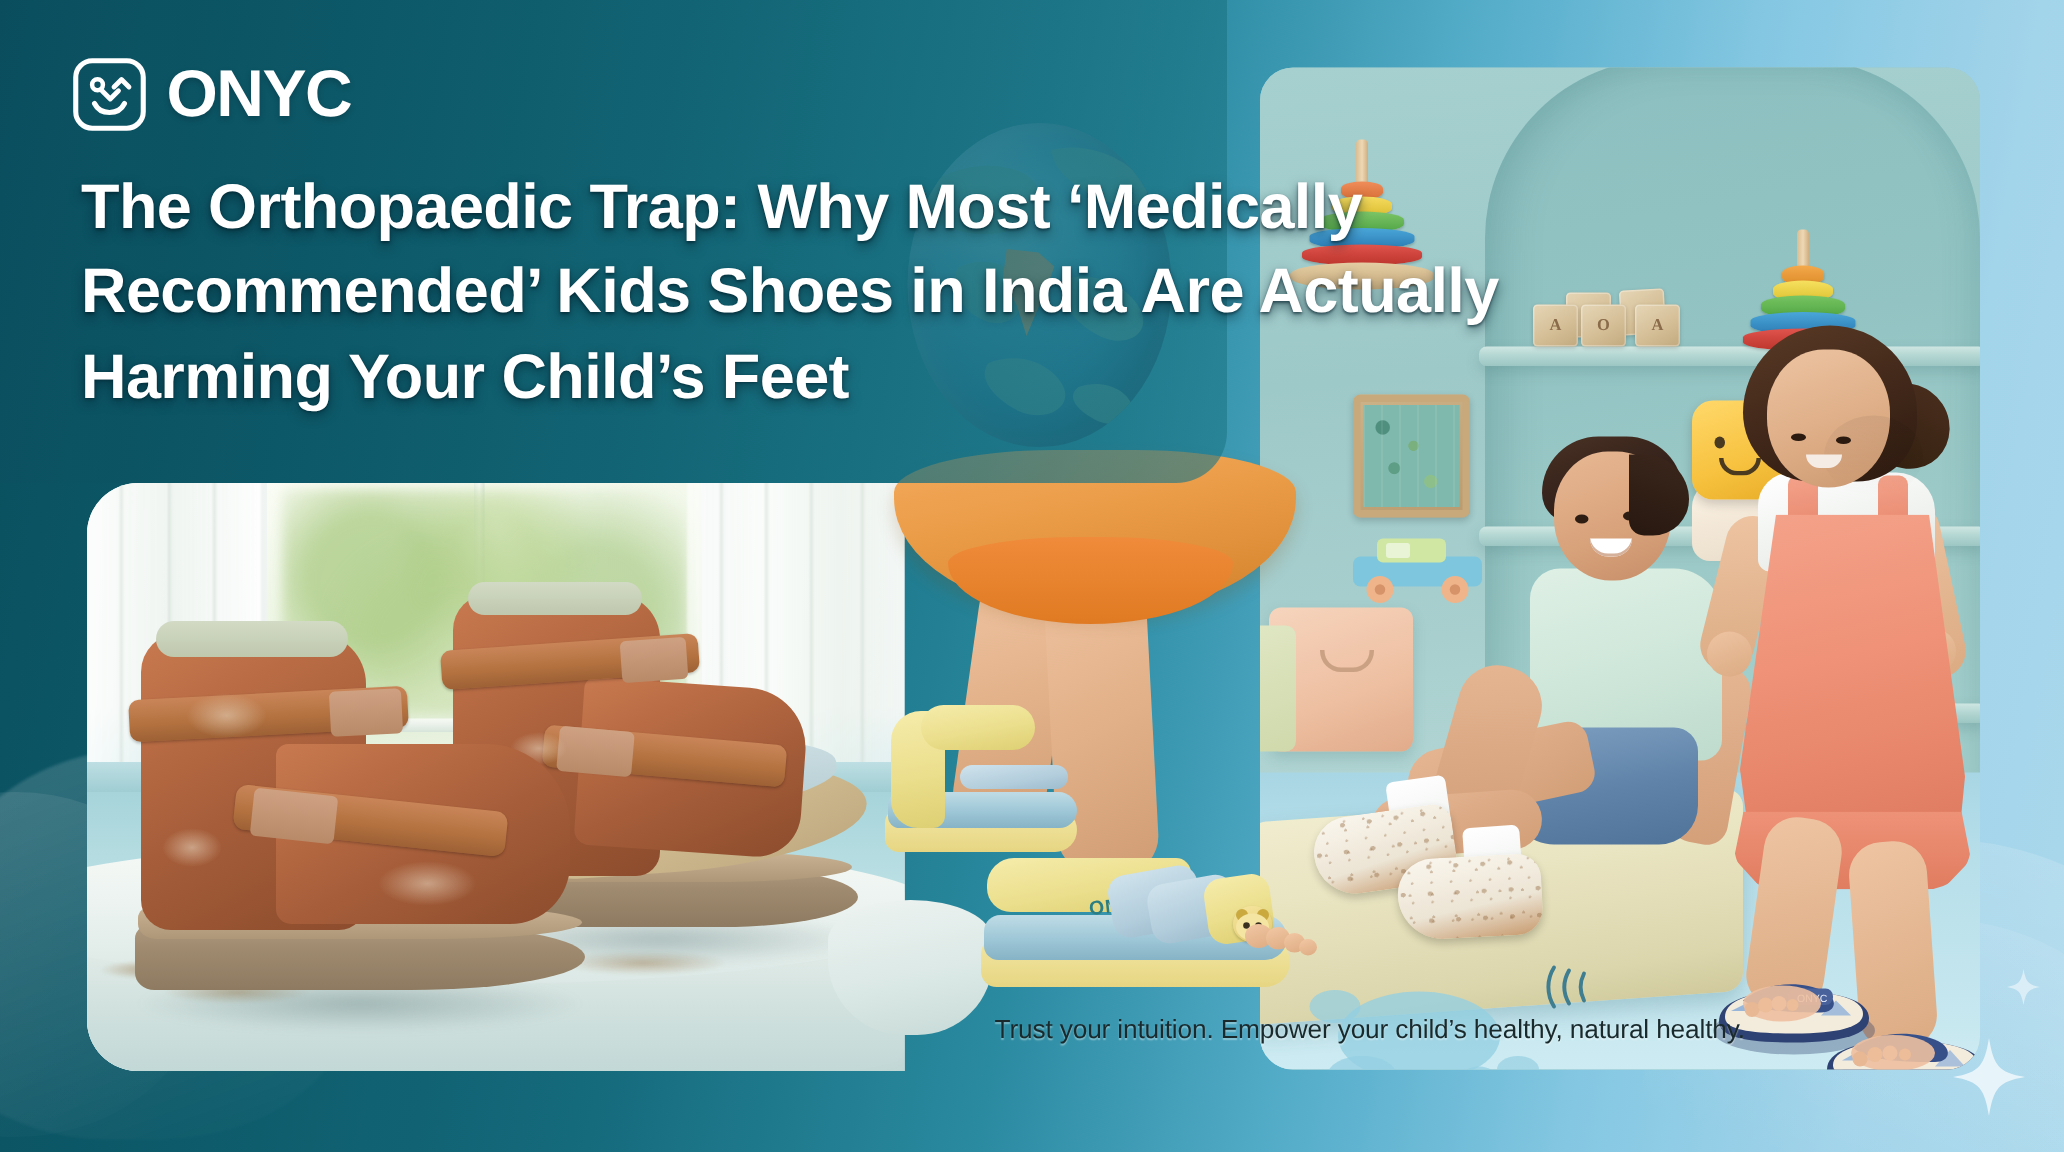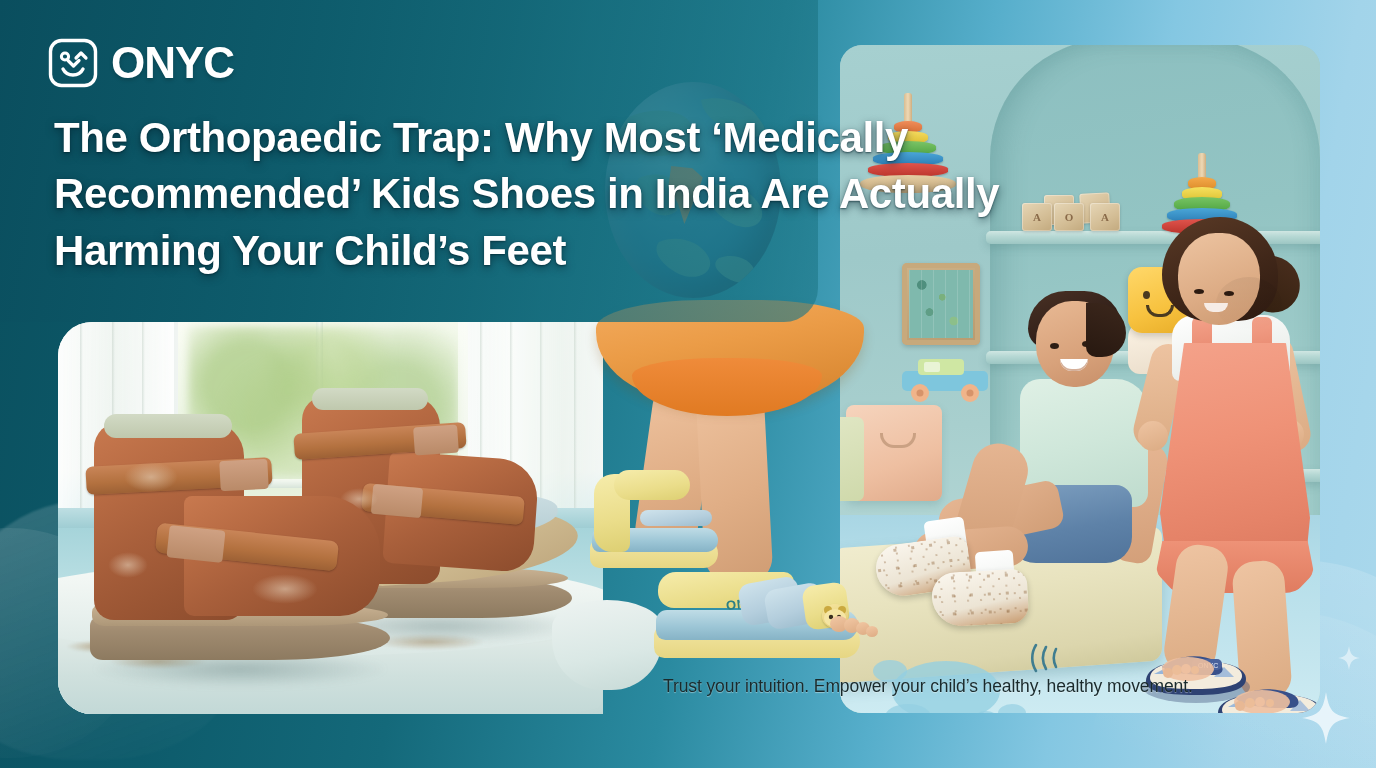--- a/index.html
+++ b/index.html
@@ -704,13 +704,13 @@
         <path d="M20 22.5 L25.5 28 L31 22.5" fill="none" stroke="#ffffff" stroke-width="3.2" stroke-linecap="round" stroke-linejoin="round"></path>
         <path d="M15 31 C19 39 31 39 35 31" fill="none" stroke="#ffffff" stroke-width="3.4" stroke-linecap="round"></path>
       </svg>
     </span>
     <span id="logo-word">ONYC</span>
   </div>
 </div>
 
 <h1 id="headline">The Orthopaedic Trap: Why Most ‘Medically Recommended’ Kids Shoes in India Are Actually Harming Your Child’s Feet</h1>
 
-<div id="caption">Trust your intuition. Empower your child’s healthy, healthy movement.</div>
+<div id="caption">Trust your intuition. Empower your child’s healthy, natural healthy.</div>
 
 </body></html>

